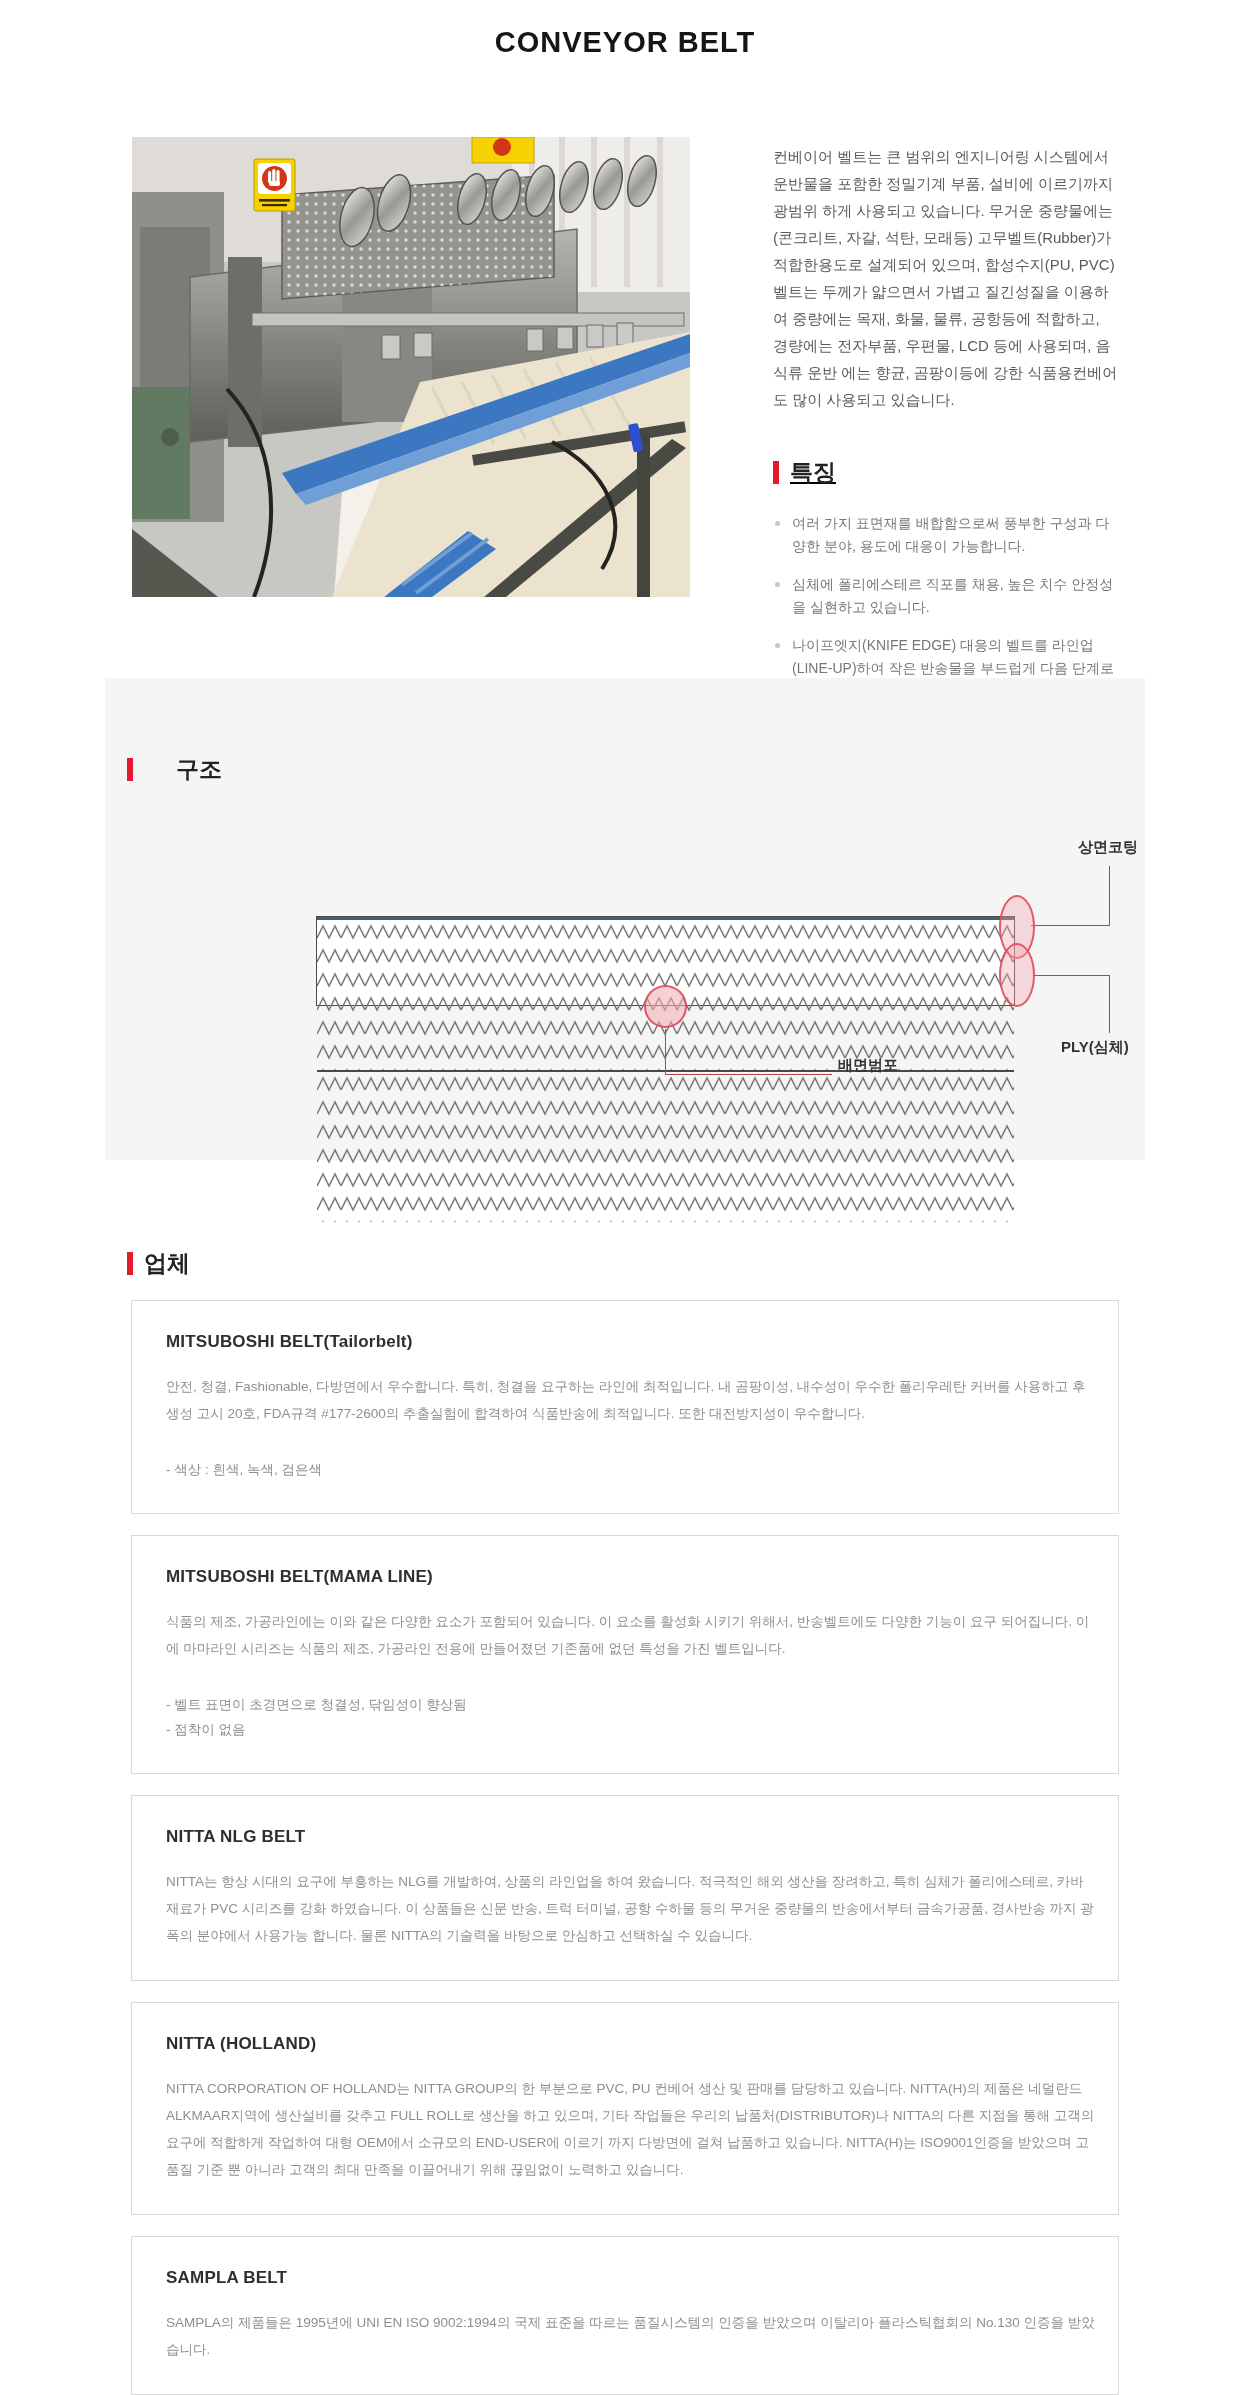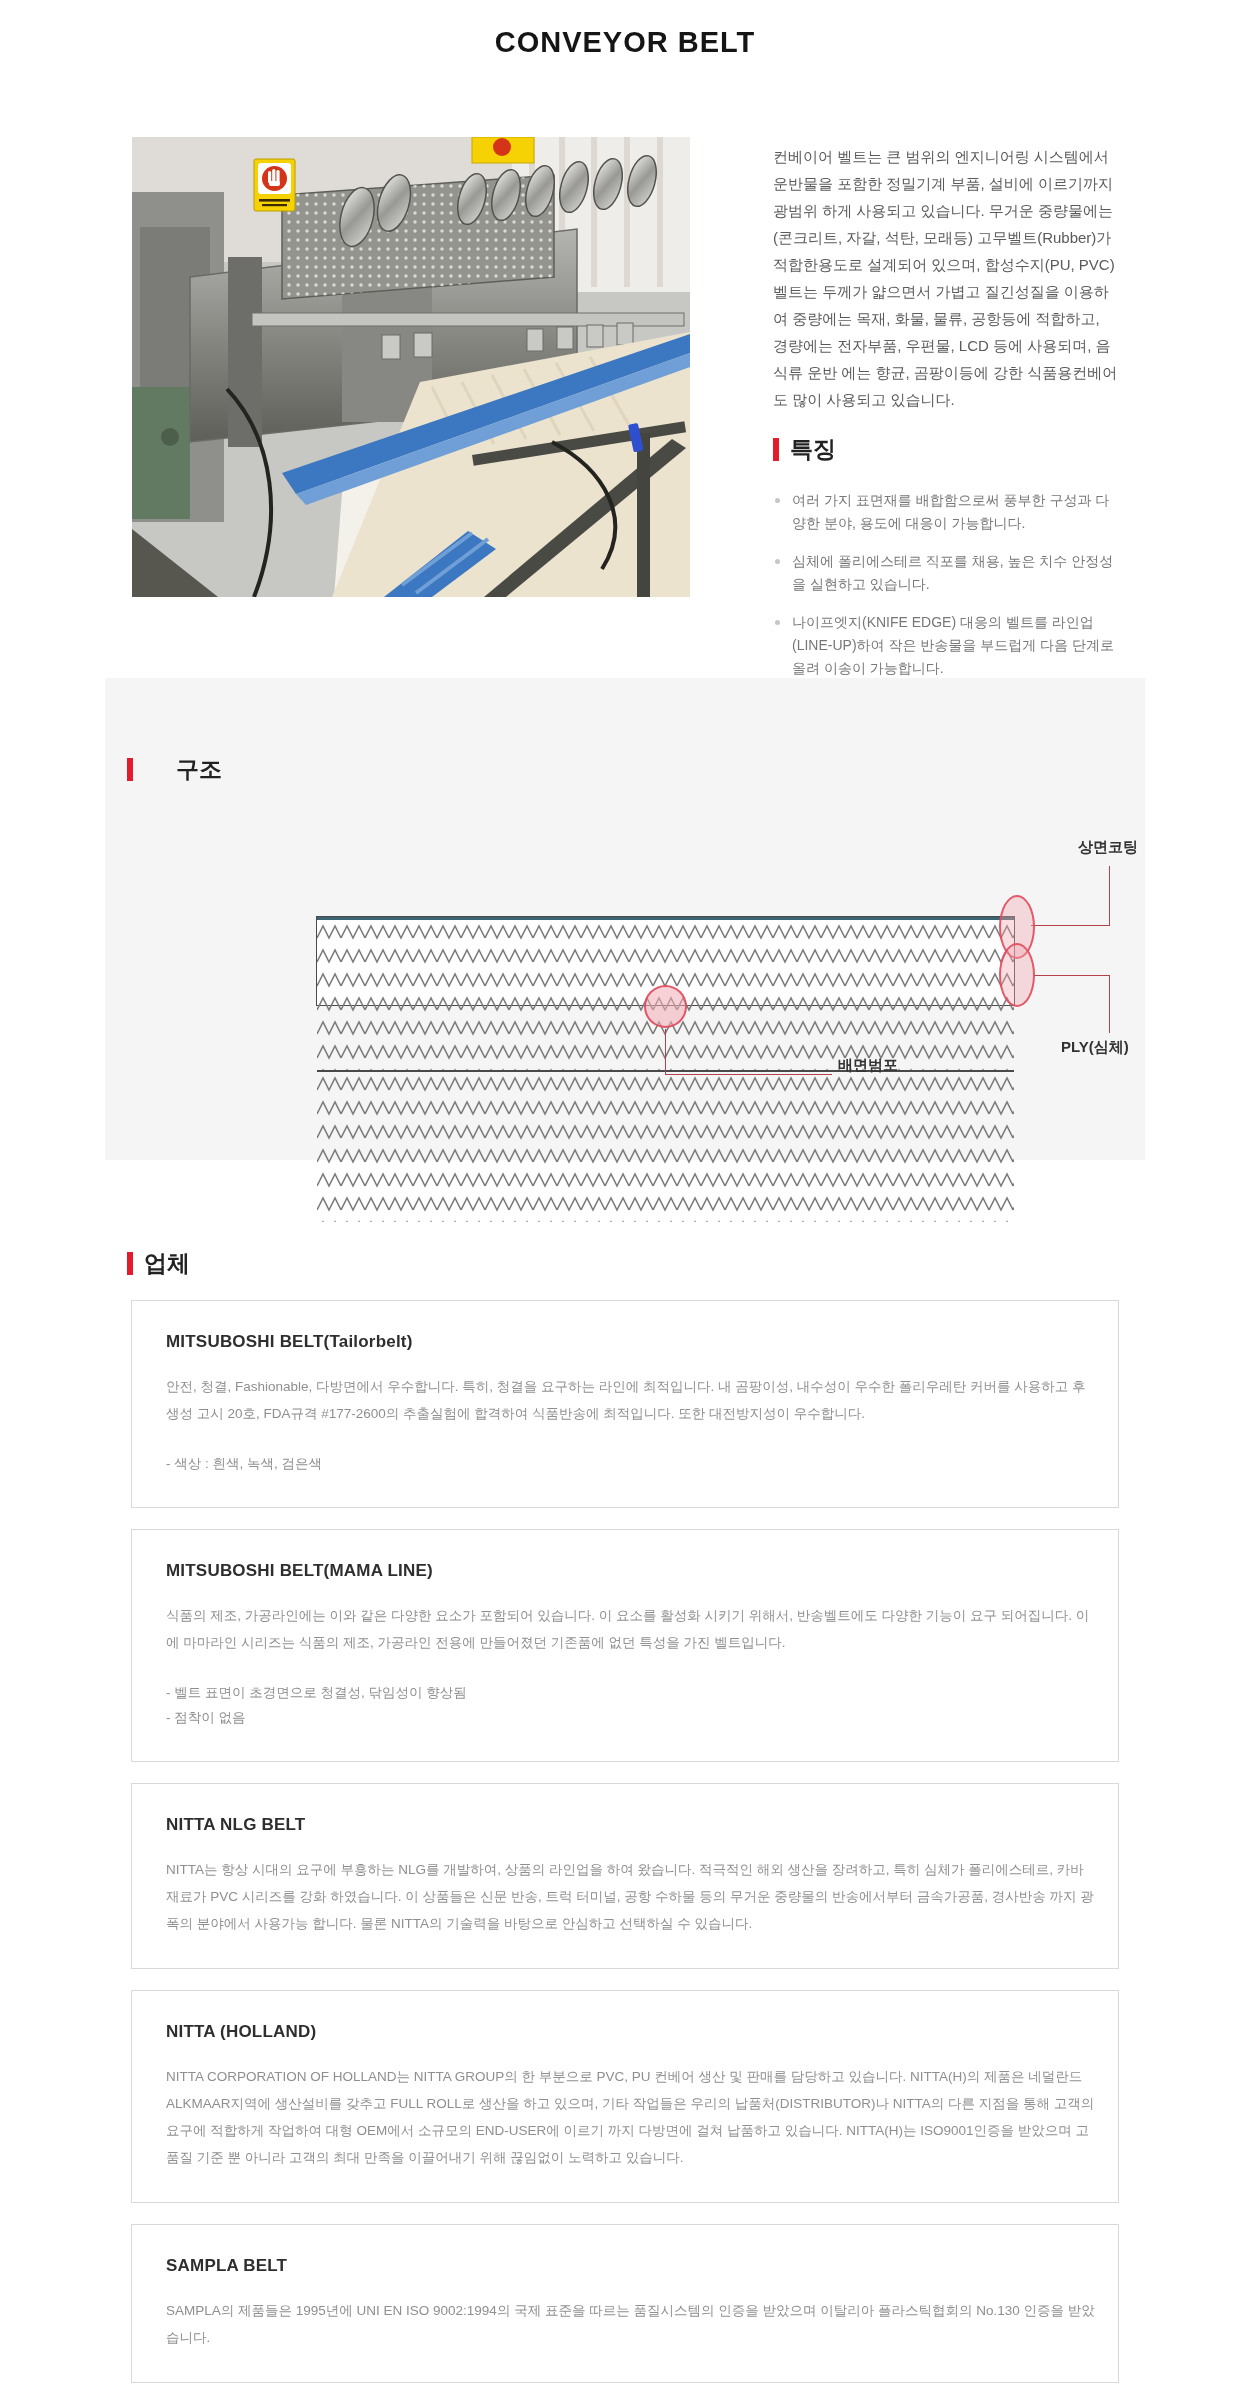--- a/index.html
+++ b/index.html
@@ -15,21 +15,21 @@
   .intro-section { display: flex; margin: 77px 27px 0 27px; height: 460px; }
   .photo-wrap { width: 558px; height: 460px; flex: none; background: #c7c7c4; overflow: hidden; }
   .photo-wrap svg { display: block; }
   .intro-text { margin-left: 83px; width: 560px; padding-top: 6px; }
   .intro-desc { font-size: 15px; line-height: 27px; color: #5a5a5a; }
 
   .sec-heading { display: flex; align-items: center; }
   .red-bar { width: 6px; height: 23px; background: #e31b2c; margin-right: 11px; flex: none; }
   .sec-heading .sec-title { font-size: 23px; font-weight: bold; color: #222; }
 
-  .features-heading { margin-top: 21px; }
+  .features-heading { margin-top: 44px; text-decoration: underline; }
   .feature-list { margin-top: 24px; }
   .feature-item { display: flex; margin-top: 15px; }
   .feature-dot { width: 5px; height: 5px; border-radius: 50%; background: #c6c6c6; margin: 9px 12px 0 2px; flex: none; }
   .feature-text { font-size: 14px; line-height: 23px; color: #777; }
 
   
   .structure-band { position: relative; margin-top: 81px; height: 482px; background: #f5f5f5; }
   .structure-heading { position: absolute; left: 22px; top: 76px; gap: 32px; }
 
   .belt { position: absolute; left: 211px; top: 238px; width: 699px; height: 90px;
@@ -63,21 +63,21 @@
   .label-ply  { left: 956px; top: 360px; }
   .label-back { left: 733px; top: 378px; }
 
   
   .companies-section { padding: 0 26px 40px 26px; }
   .companies-heading { margin-top: 88px; margin-left: -4px; }
   .company-box { margin-top: 21px; border: 1px solid #d9d9d9; background: #fff; padding: 31px 20px 31px 34px; }
   .company-box:first-of-type { margin-top: 48px; }
   .company-title { font-size: 17px; font-weight: bold; color: #2e2e2e; letter-spacing: 0.2px; }
   .company-body { margin-top: 21px; font-size: 13.5px; line-height: 27px; color: #8f8f8f; }
-  .company-notes { margin-top: 24px; }
+  .company-notes { margin-top: 30px; }
   .company-note { font-size: 13.5px; line-height: 25px; color: #8f8f8f; }
 </style>
 </head>
 <body>
 
 <div class="page">
 
   <div class="page-header">
     <div class="page-title">CONVEYOR BELT</div>
   </div>

